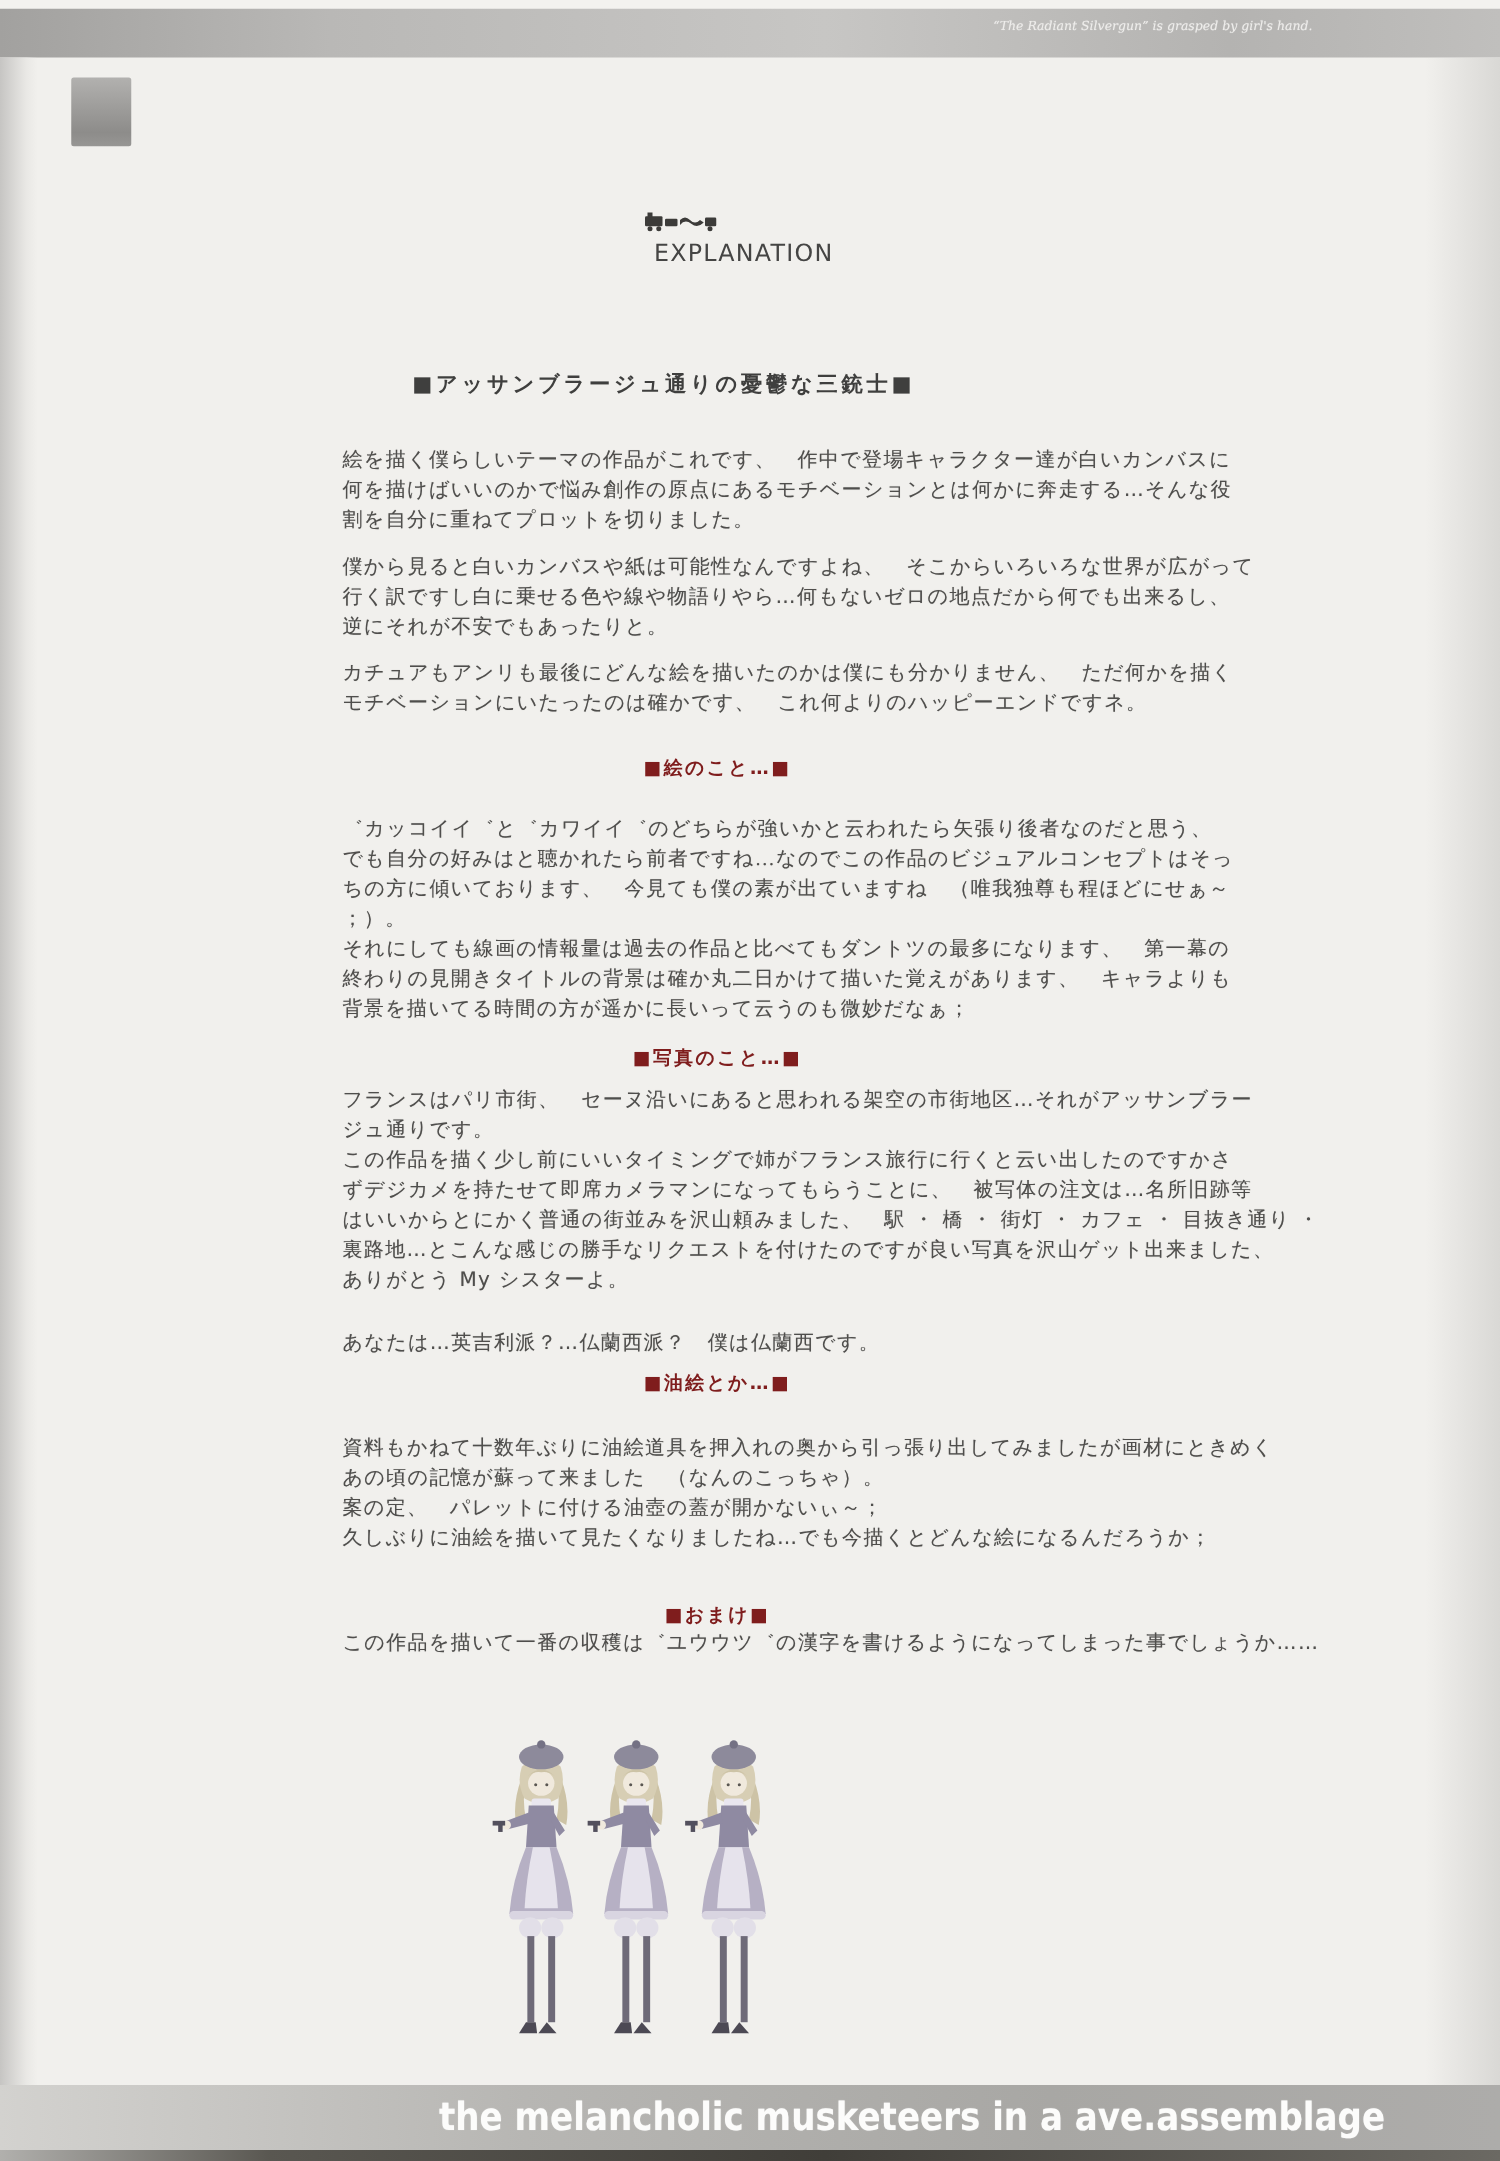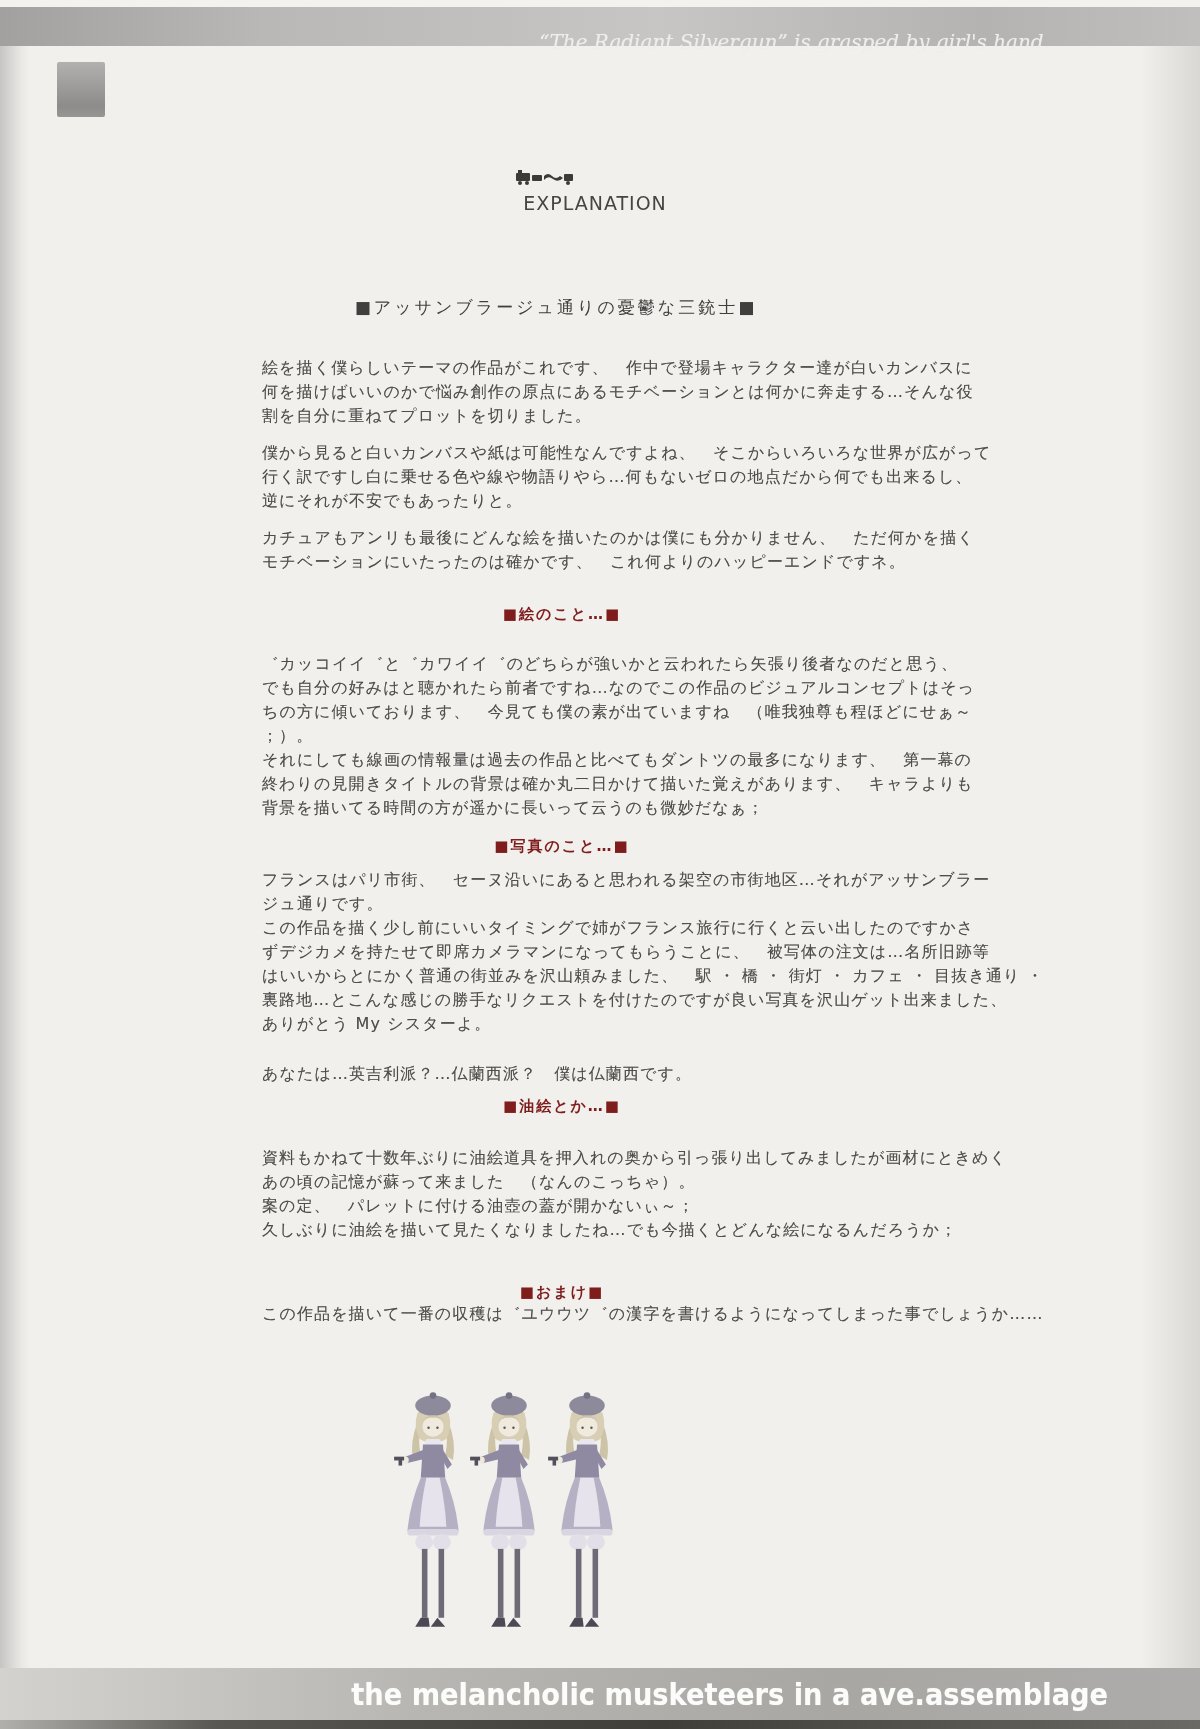--- a/index.html
+++ b/index.html
@@ -10,52 +10,51 @@
   }
   
   .top-white{position:absolute;top:0;left:0;width:100%;height:7px;background:#f3f2ef;}
   .top-banner{
     position:absolute;top:7px;left:0;width:100%;height:39px;
     background:linear-gradient(90deg,#a2a19f 0%,#b9b8b6 22%,#c7c6c4 55%,#b4b3b1 82%,#c0bfbd 100%);
   }
   .top-caption{
     position:absolute;right:150px;top:9px;
     font-family:"DejaVu Serif","Liberation Serif",serif;
-    font-style:italic;font-size:20px;color:#eeedeb;
+    font-style:italic;font-size:10px;color:#eeedeb;
     text-shadow:0 0 1px rgba(255,255,255,.4);
     white-space:nowrap;
-    margin-top:14px;
   }
   .left-edge{position:absolute;left:0;top:46px;width:30px;height:1622px;
     background:linear-gradient(90deg,#c6c5c3,#e9e8e5 70%,rgba(241,240,237,0));}
   .right-shade{position:absolute;right:0;top:46px;width:60px;height:1622px;
     background:linear-gradient(270deg,#d9d8d5,rgba(241,240,237,0));}
   .scan-artifact{
     position:absolute;left:57px;top:62px;width:48px;height:55px;border-radius:2px;
     background:linear-gradient(180deg,#b2b1af,#8d8c8a 80%,#979694);
   }
   
   .logo-mark{position:absolute;left:502px;top:167px;width:90px;height:24px;
     text-align:center;filter:blur(.4px);}
   .page-title{
     position:absolute;left:0;top:192px;width:1190px;text-align:center;
     font-size:19px;letter-spacing:1px;color:#454544;
   }
   .main-heading{
-    position:absolute;left:275px;top:296px;width:748px;box-sizing:border-box;
+    position:absolute;left:250px;top:296px;width:748px;box-sizing:border-box;
     text-align:center;padding-right:186px;
-    font-size:17px;font-weight:400;letter-spacing:3px;color:#3f3f3e;
+    font-size:17px;font-weight:700;letter-spacing:3px;color:#3f3f3e;
     white-space:nowrap;
   }
   
   .content{
     position:absolute;left:258px;top:0;width:760px;color:#4f4e4c;
     font-size:16px;
   }
-  .section{position:absolute;left:4px;width:100%;}
+  .section{position:absolute;left:16px;width:100%;}
   .sec-heading{
     text-align:center;box-sizing:border-box;padding-right:160px;
     font-size:15px;font-weight:600;letter-spacing:2px;color:#7f1d1d;
     height:20px;line-height:20px;
   }
   .para{margin:0 0 13px 0;}
   .line{
     height:24px;line-height:24px;white-space:nowrap;letter-spacing:1.1px;
     text-shadow:0 0 .6px rgba(90,90,88,.45);
   }

